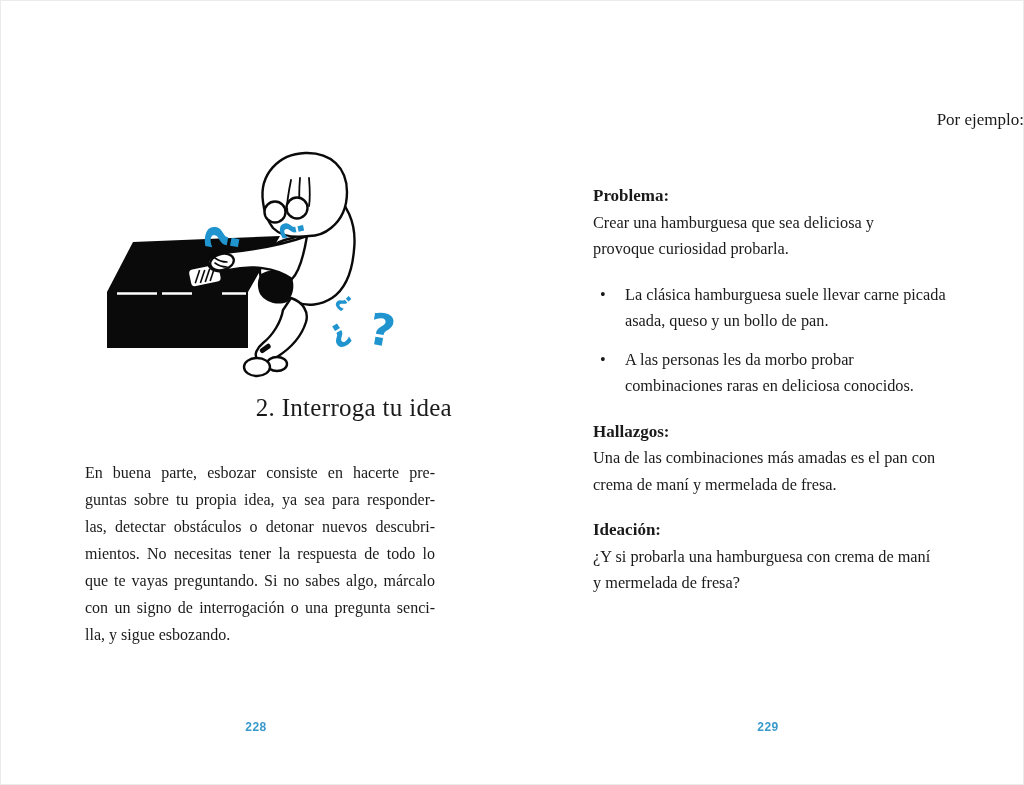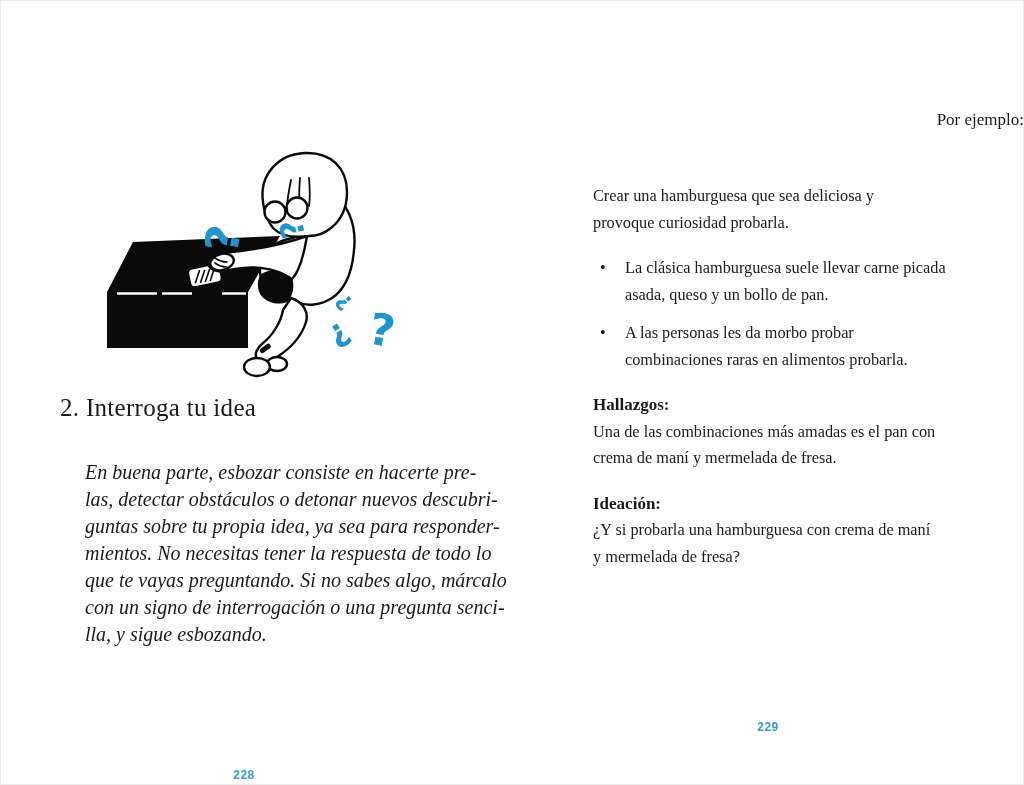--- a/index.html
+++ b/index.html
@@ -9,26 +9,26 @@
     background:#ffffff;
     box-shadow:inset 0 0 0 1px #ebebeb;
     overflow:hidden;
     font-family:"Liberation Serif", serif;
     color:#1a1a1a;
   }
   
   .illustration{position:absolute;left:95px;top:150px;}
   .chapter-title{
     position:absolute;left:60px;top:394px;width:392px;
-    text-align:left;font-size:25px;letter-spacing:.3px;
+    text-align:right;font-size:25px;letter-spacing:.3px;
     font-weight:400;white-space:nowrap;
   }
   .left-paragraph{
     position:absolute;left:85px;top:459px;width:350px;
-    font-size:20px;line-height:27px;font-style:italic;
+    font-size:16px;line-height:27px;
   }
   .jline{text-align:justify;text-align-last:justify;white-space:nowrap;}
   .jline.last{text-align-last:left;}
   
   .intro-line{
     position:absolute;left:512px;top:87px;width:512px;
     text-align:right;font-size:17px;line-height:26px;margin-top:20px;
   }
   .sections{
     position:absolute;left:593px;top:183px;width:372px;
@@ -40,21 +40,21 @@
   .bodyline{white-space:nowrap;}
   .bullet-item{position:relative;padding-left:32px;}
   .bullet-item + .bullet-item{margin-top:12px;}
   .bullet-glyph{position:absolute;left:7px;top:0;}
   
   .folio{
     position:absolute;top:720px;width:120px;text-align:center;
     font-family:"Liberation Sans", sans-serif;
     font-size:12px;font-weight:700;letter-spacing:.5px;color:#3a99cb;
   }
-  .folio-left{left:184px;margin-top:48px;}
+  .folio-left{left:196px;}
   .folio-right{left:708px;}
   .qmark{
     font-family:"DejaVu Sans", sans-serif;
     font-weight:bold;
     fill:#2094cf;
   }
 </style>
 </head>
 <body>
 
@@ -123,49 +123,50 @@
       <text class="qmark" x="251" y="150" font-size="22" transform="rotate(48 251 150)" dominant-baseline="central">¿</text>
       <text class="qmark" x="242" y="181" font-size="32" transform="rotate(-32 242 181)" dominant-baseline="central">¿</text>
       <text class="qmark" x="287" y="180" font-size="44" transform="rotate(10 287 180)" dominant-baseline="central">?</text>
     </g>
   </svg>
 
   <h1 class="chapter-title" style="margin:0;">2. Interroga tu idea</h1>
 
   <div class="left-paragraph">
     <div class="jline">En buena parte, esbozar consiste en hacerte pre-</div>
+    <div class="jline">guntas sobre tu propia idea, ya sea para responder-</div>
     <div class="jline">las, detectar obstáculos o detonar nuevos descubri-</div>
-    <div class="jline">guntas sobre tu propia idea, ya sea para responder-</div>
     <div class="jline">mientos. No necesitas tener la respuesta de todo lo</div>
     <div class="jline">que te vayas preguntando. Si no sabes algo, márcalo</div>
     <div class="jline">con un signo de interrogación o una pregunta senci-</div>
     <div class="jline last">lla, y sigue esbozando.</div>
   </div>
 
   <div class="folio folio-left">228</div>
 
   <div class="intro-line">Por ejemplo:</div>
 
   <div class="sections">
 
     <div class="section">
+      <div class="section-heading">Problema:</div>
       <div class="bodyline">Crear una hamburguesa que sea deliciosa y</div>
       <div class="bodyline">provoque curiosidad probarla.</div>
     </div>
 
     <div class="section">
       <div class="bullet-item">
         <span class="bullet-glyph">•</span>
         <div class="bodyline">La clásica hamburguesa suele llevar carne picada</div>
         <div class="bodyline">asada, queso y un bollo de pan.</div>
       </div>
       <div class="bullet-item">
         <span class="bullet-glyph">•</span>
         <div class="bodyline">A las personas les da morbo probar</div>
-        <div class="bodyline">combinaciones raras en alimentos probarla.</div>
+        <div class="bodyline">combinaciones raras en deliciosa conocidos.</div>
       </div>
     </div>
 
     <div class="section">
       <div class="section-heading">Hallazgos:</div>
       <div class="bodyline">Una de las combinaciones más amadas es el pan con</div>
       <div class="bodyline">crema de maní y mermelada de fresa.</div>
     </div>
 
     <div class="section">

